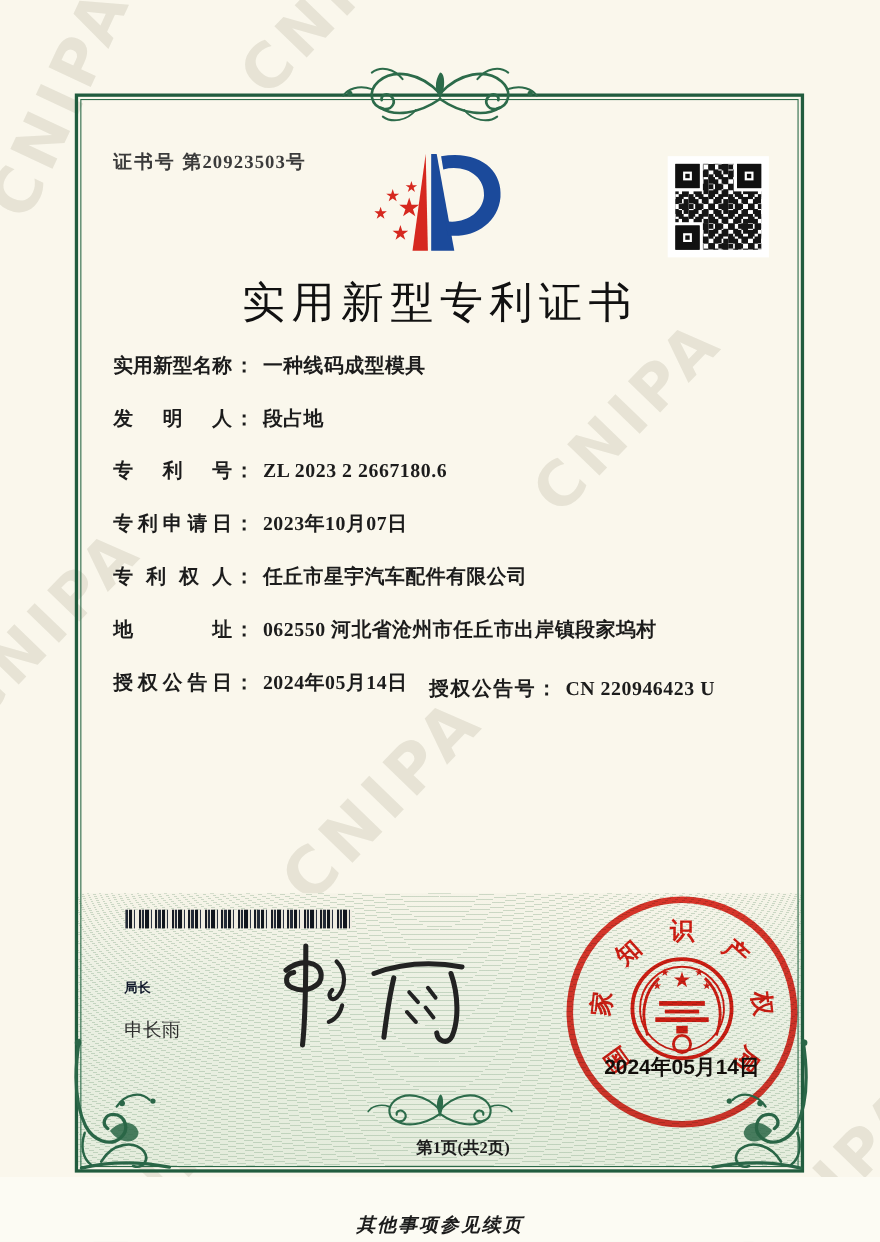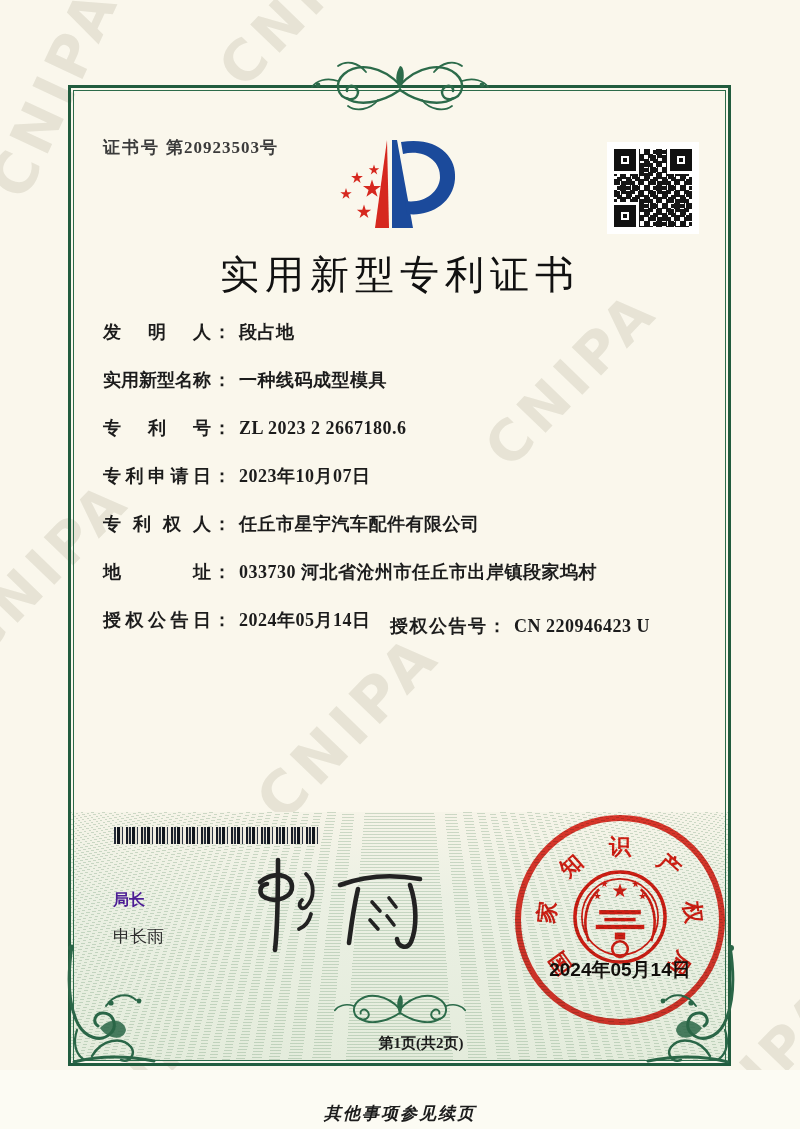--- a/index.html
+++ b/index.html
@@ -74,21 +74,21 @@
   .body-text p{margin:0 0 2px 0;text-indent:2em;}
 
   
   .barcode{position:absolute;left:114px;top:827px;width:206px;height:17px;z-index:3;
      background:repeating-linear-gradient(90deg,
        #232a36 0 2px,#f0ede2 2px 3px,#10151d 3px 6px,#e5e2d6 6px 8px,
        #2c3442 8px 9px,#f0ede2 9px 12px,#161b25 12px 14px,#d9d4c6 14px 15px);}
 
   
   .sig-title{position:absolute;left:113px;top:890px;z-index:3;
-             font-family:"DejaVu Sans",sans-serif;font-size:16px;font-weight:600;color:#4c1d95;}
+             font-family:"DejaVu Sans",sans-serif;font-size:12px;font-weight:600;color:#0f172a;}
   .sig-name{position:absolute;left:113px;top:925px;z-index:3;
             font-family:"DejaVu Sans",sans-serif;font-size:17px;font-weight:400;color:#2d2d2d;}
   .sig-hand{position:absolute;left:222px;top:854px;z-index:3;}
 
   
   .seal{position:absolute;left:515px;top:815px;width:198px;height:198px;z-index:4;
         border:6px solid rgba(221,32,22,0.9);border-radius:50%;
         mix-blend-mode:multiply;}
   .seal-char{position:absolute;left:50%;top:50%;width:24px;height:24px;margin:-12px 0 0 -12px;
              color:#dd2016;font-weight:700;font-size:22px;text-align:center;line-height:24px;
@@ -217,36 +217,36 @@
     <div class="qr-noise"></div>
     <div class="qr-f tl"></div>
     <div class="qr-f tr"></div>
     <div class="qr-f bl"></div>
   </div>
 
   <div class="title">实用新型专利证书</div>
 
   <div class="rows">
     <div class="row">
+      <span class="lbl">实用新型名称</span><span class="col">：</span><span class="val">一种线码成型模具</span>
+    </div>
+    <div class="row">
       <span class="lbl">发明人</span><span class="col">：</span><span class="val">段占地</span>
     </div>
     <div class="row">
-      <span class="lbl">实用新型名称</span><span class="col">：</span><span class="val">一种线码成型模具</span>
-    </div>
-    <div class="row">
       <span class="lbl">专利号</span><span class="col">：</span><span class="val">ZL 2023 2 2667180.6</span>
     </div>
     <div class="row">
       <span class="lbl">专利申请日</span><span class="col">：</span><span class="val">2023年10月07日</span>
     </div>
     <div class="row">
       <span class="lbl">专利权人</span><span class="col">：</span><span class="val">任丘市星宇汽车配件有限公司</span>
     </div>
     <div class="row">
-      <span class="lbl">地址</span><span class="col">：</span><span class="val">033730 河北省沧州市任丘市出岸镇段家坞村</span>
+      <span class="lbl">地址</span><span class="col">：</span><span class="val">062550 河北省沧州市任丘市出岸镇段家坞村</span>
     </div>
     <div class="row">
       <span class="lbl">授权公告日</span><span class="col">：</span><span class="val">2024年05月14日</span>
       <span class="grant">
         <span class="lbl" style="width:96px">授权公告号</span><span class="col">：</span><span class="val">CN 220946423 U</span>
       </span>
     </div>
   </div>
 
   <div class="body-text">

